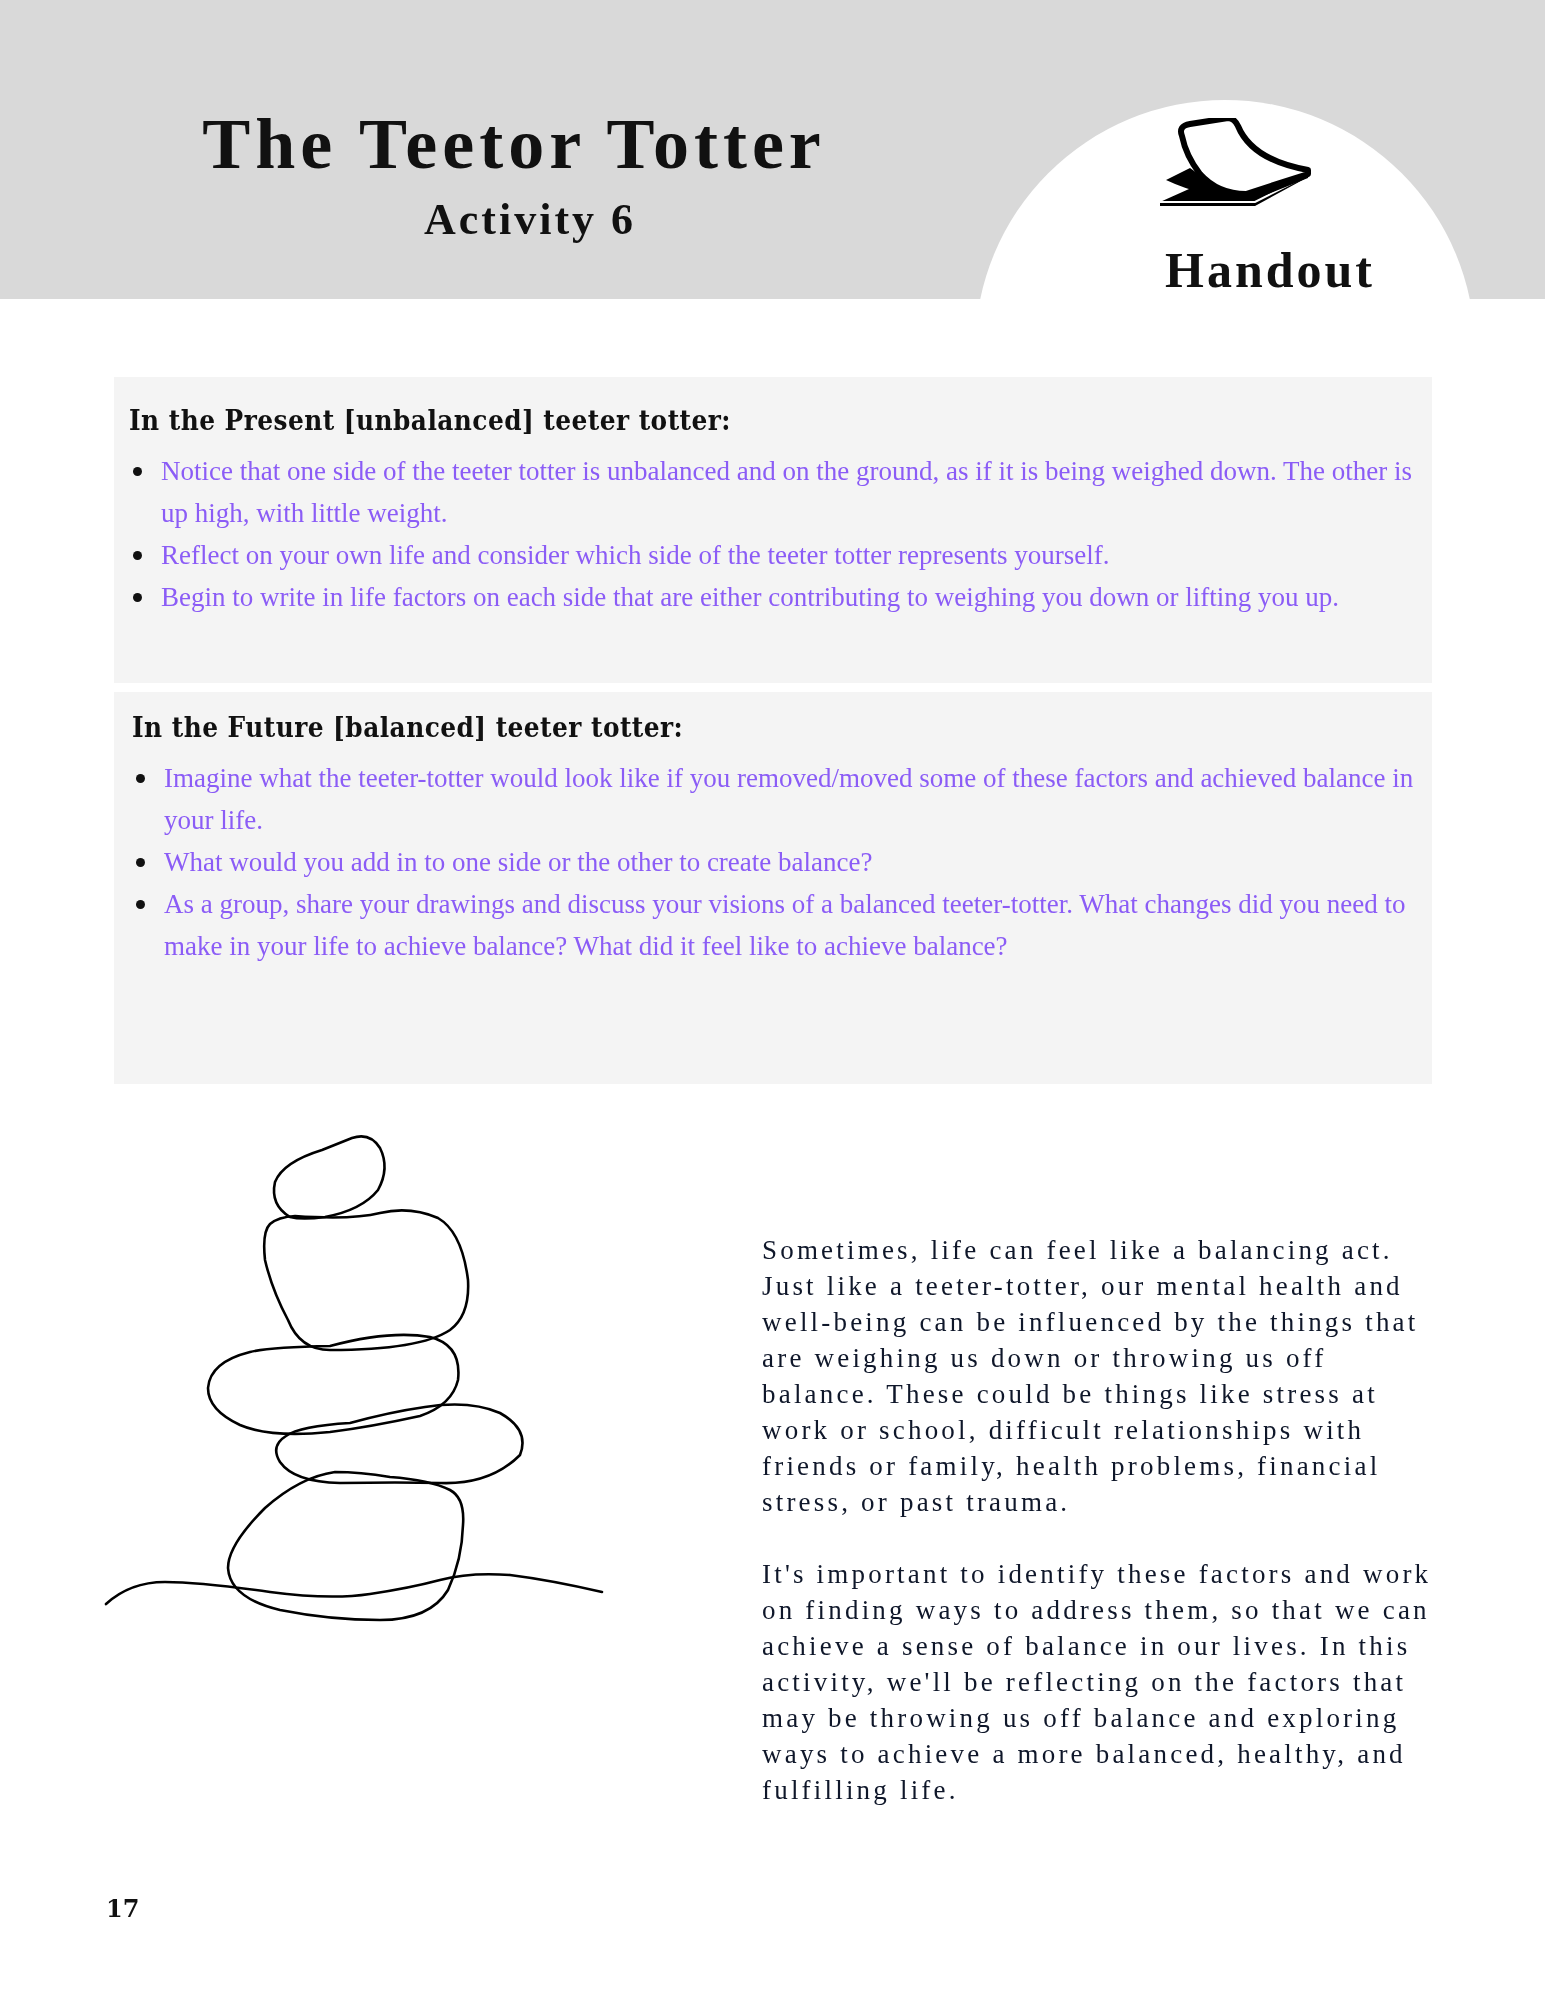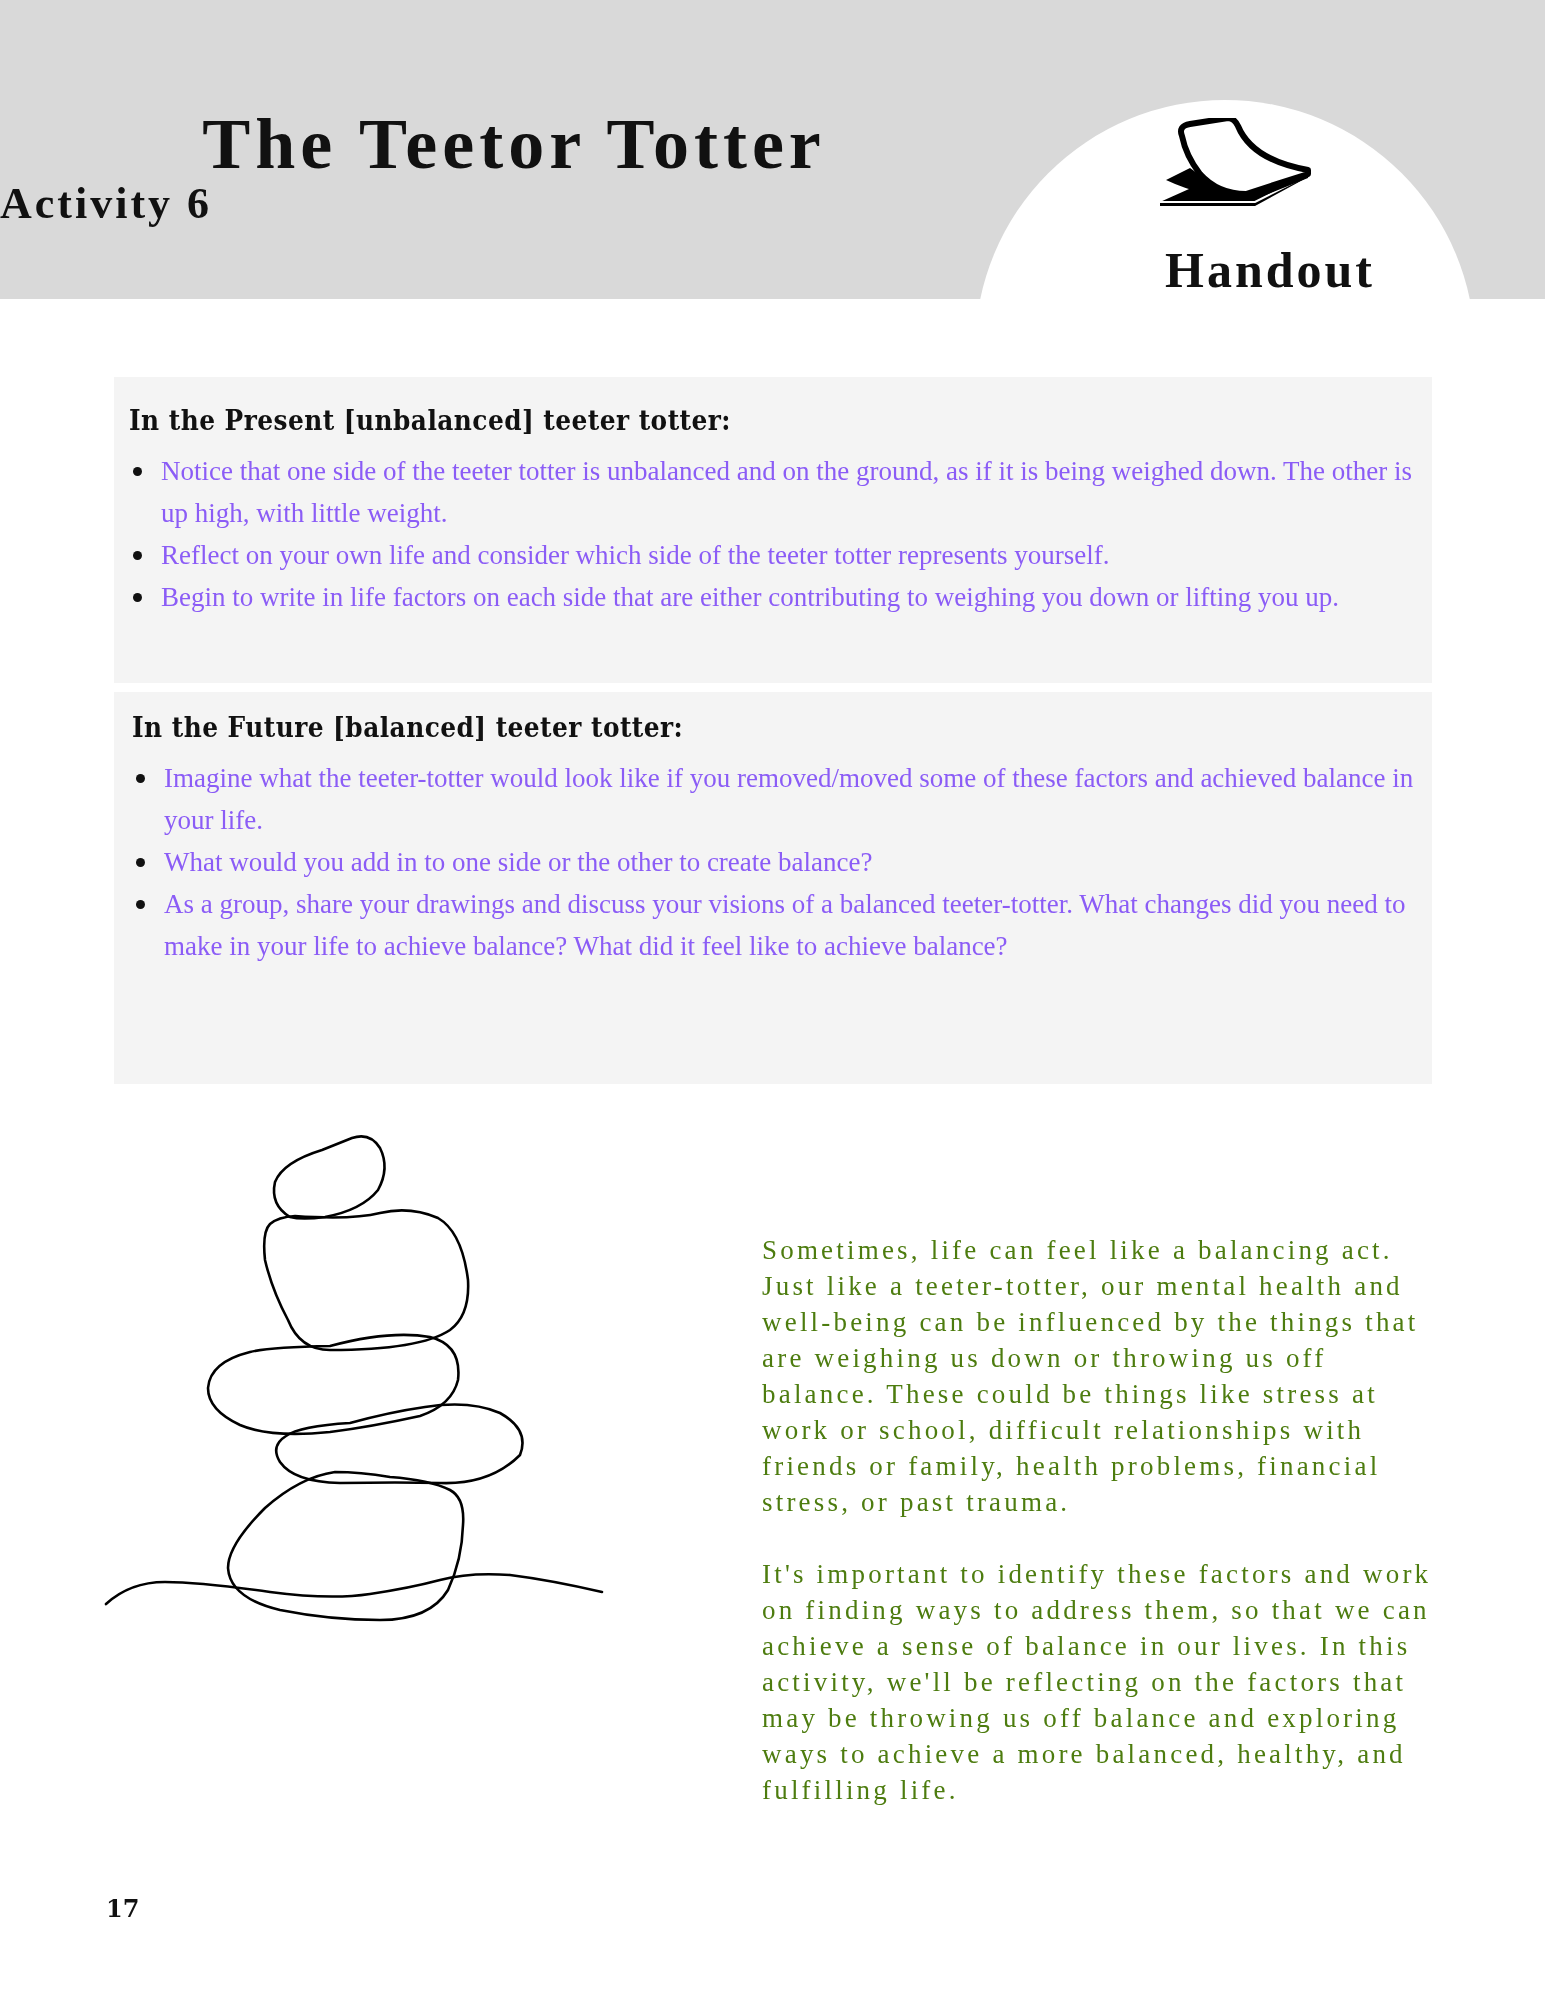--- a/index.html
+++ b/index.html
@@ -1,31 +1,31 @@
 <!DOCTYPE html>
 <html><head>
   <meta charset="utf-8">
   <style>
     html, body { margin: 0; padding: 0; }
     body { width: 1545px; height: 2000px; position: relative; background: #ffffff; overflow: hidden; font-family: "Liberation Serif", serif; color: #111; }
     .header-band { position: absolute; left: 0; top: 0; width: 1545px; height: 299px; background: #d9d9d9; overflow: hidden; }
     .handout-circle { position: absolute; left: 975px; top: 100px; width: 500px; height: 500px; border-radius: 50%; background: #ffffff; }
     .title { position: absolute; left: 0; top: 108px; width: 1028px; text-align: center; font-size: 72px; font-weight: bold; letter-spacing: 5px; line-height: 1; margin: 0; }
-    .subtitle { position: absolute; left: 0; top: 182px; width: 1028px; text-align: left; font-size: 44px; font-weight: bold; letter-spacing: 3px; line-height: 1; margin: 0; }
+    .subtitle { position: absolute; left: 0; top: 182px; width: 1028px; text-align: center; font-size: 44px; font-weight: bold; letter-spacing: 3px; line-height: 1; margin: 16px; }
     .handout-icon { position: absolute; left: 1160px; top: 118px; width: 156px; width: 156px; height: 96px; }
     .handout-label { position: absolute; left: 1075px; top: 245px; width: 300px; text-align: right; font-size: 50px; font-weight: bold; letter-spacing: 3px; line-height: 1; }
     .box { position: absolute; left: 114px; width: 1318px; background: #f4f4f4; box-sizing: border-box; }
     .box-present { top: 377px; height: 306px; padding: 28px 0 0 15px; }
     .box-future { top: 692px; height: 392px; padding: 20px 0 0 18px; }
     .box h2 { margin: 0 0 14px 0; font-family: "DejaVu Serif", serif; font-size: 27px; font-weight: bold; letter-spacing: 0.5px; transform: scaleX(0.92); transform-origin: left center; }
     .box ul { margin: 0; padding: 0 0 0 32px; list-style: none; }
     .box li { position: relative; font-size: 27px; line-height: 42px; color: #8b5cf6; }
     .box li::before { content: ""; position: absolute; left: -28px; top: 17px; width: 9px; height: 9px; border-radius: 50%; background: #111; }
     .stones { position: absolute; left: 90px; top: 1120px; width: 650px; height: 800px; }
-    .intro { position: absolute; left: 762px; top: 1232px; width: 680px; font-size: 27px; line-height: 36px; letter-spacing: 3.2px; color: #4d7c0f; }
+    .intro { position: absolute; left: 762px; top: 1232px; width: 680px; font-size: 27px; line-height: 36px; letter-spacing: 3.2px; color: #0f172a; }
     .intro p { margin: 0 0 36px 0; }
     .page-number { position: absolute; left: 106px; top: 1894px; font-family: "DejaVu Serif", serif; font-size: 24px; font-weight: bold; }
   </style>
 </head>
 <body>
 
 <div class="header-band">
   <div class="handout-circle"></div>
 </div>
 

